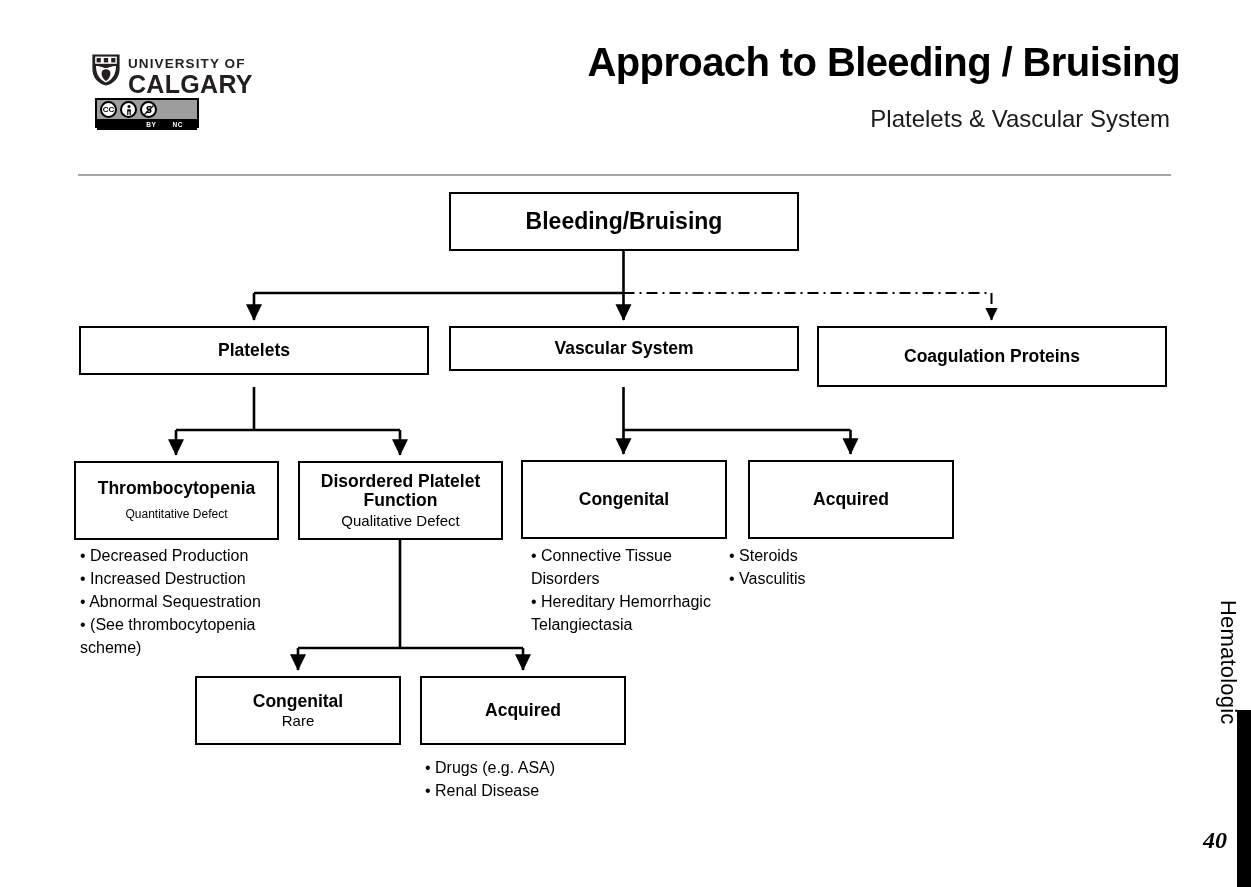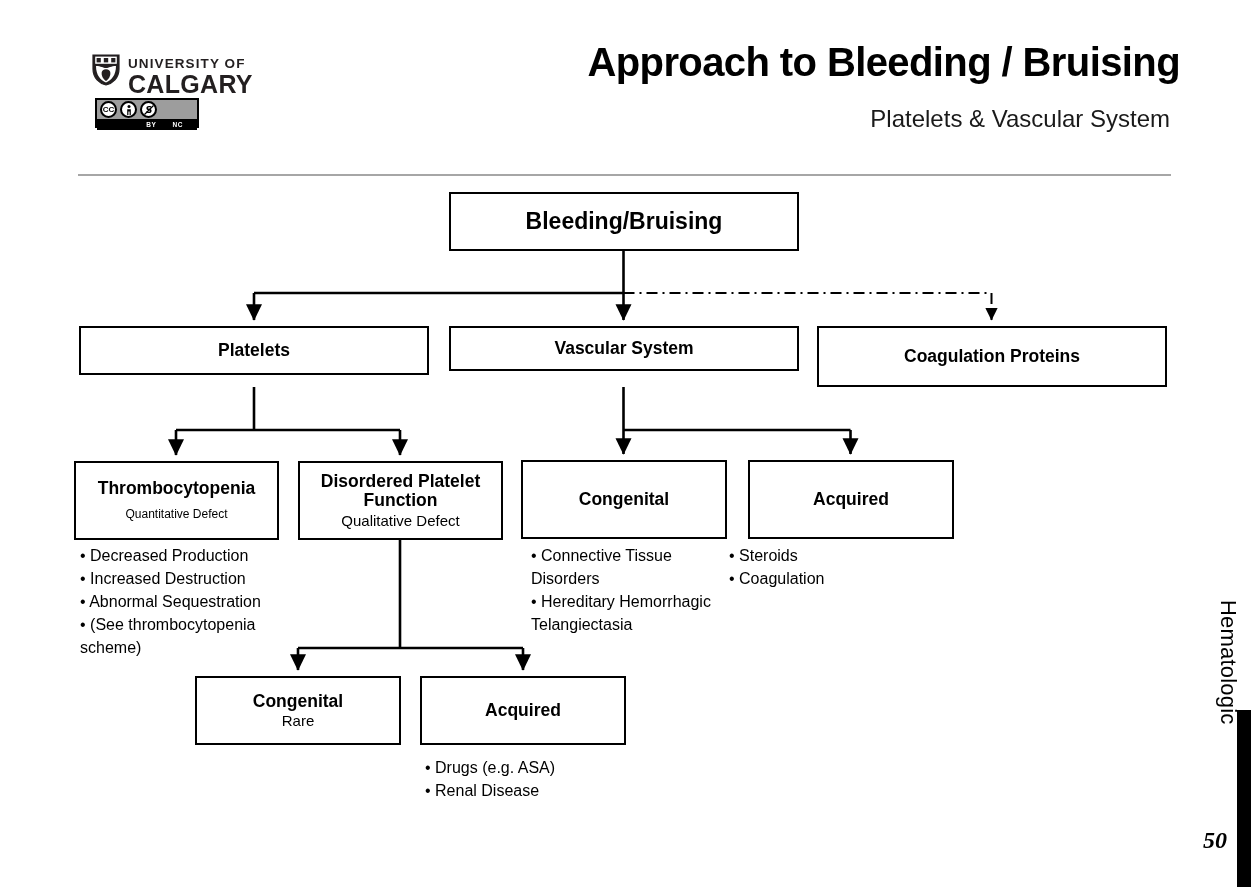--- a/index.html
+++ b/index.html
@@ -286,26 +286,26 @@
       <div>• (See thrombocytopenia scheme)</div>
     </div>
 
     <div class="bullets" id="bullets-vasccong">
       <div>• Connective Tissue Disorders</div>
       <div>• Hereditary Hemorrhagic Telangiectasia</div>
     </div>
 
     <div class="bullets" id="bullets-vascacq">
       <div>• Steroids</div>
-      <div>• Coagulation</div>
+      <div>• Vasculitis</div>
     </div>
 
     <div class="bullets" id="bullets-pltacq">
       <div>• Drugs (e.g. ASA)</div>
       <div>• Renal Disease</div>
     </div>
   </div>
 
   <div id="section-label">Hematologic</div>
   <div id="right-bar"></div>
-  <div id="page-number">50</div>
+  <div id="page-number">40</div>
 
 </div>
 
 </body></html>

